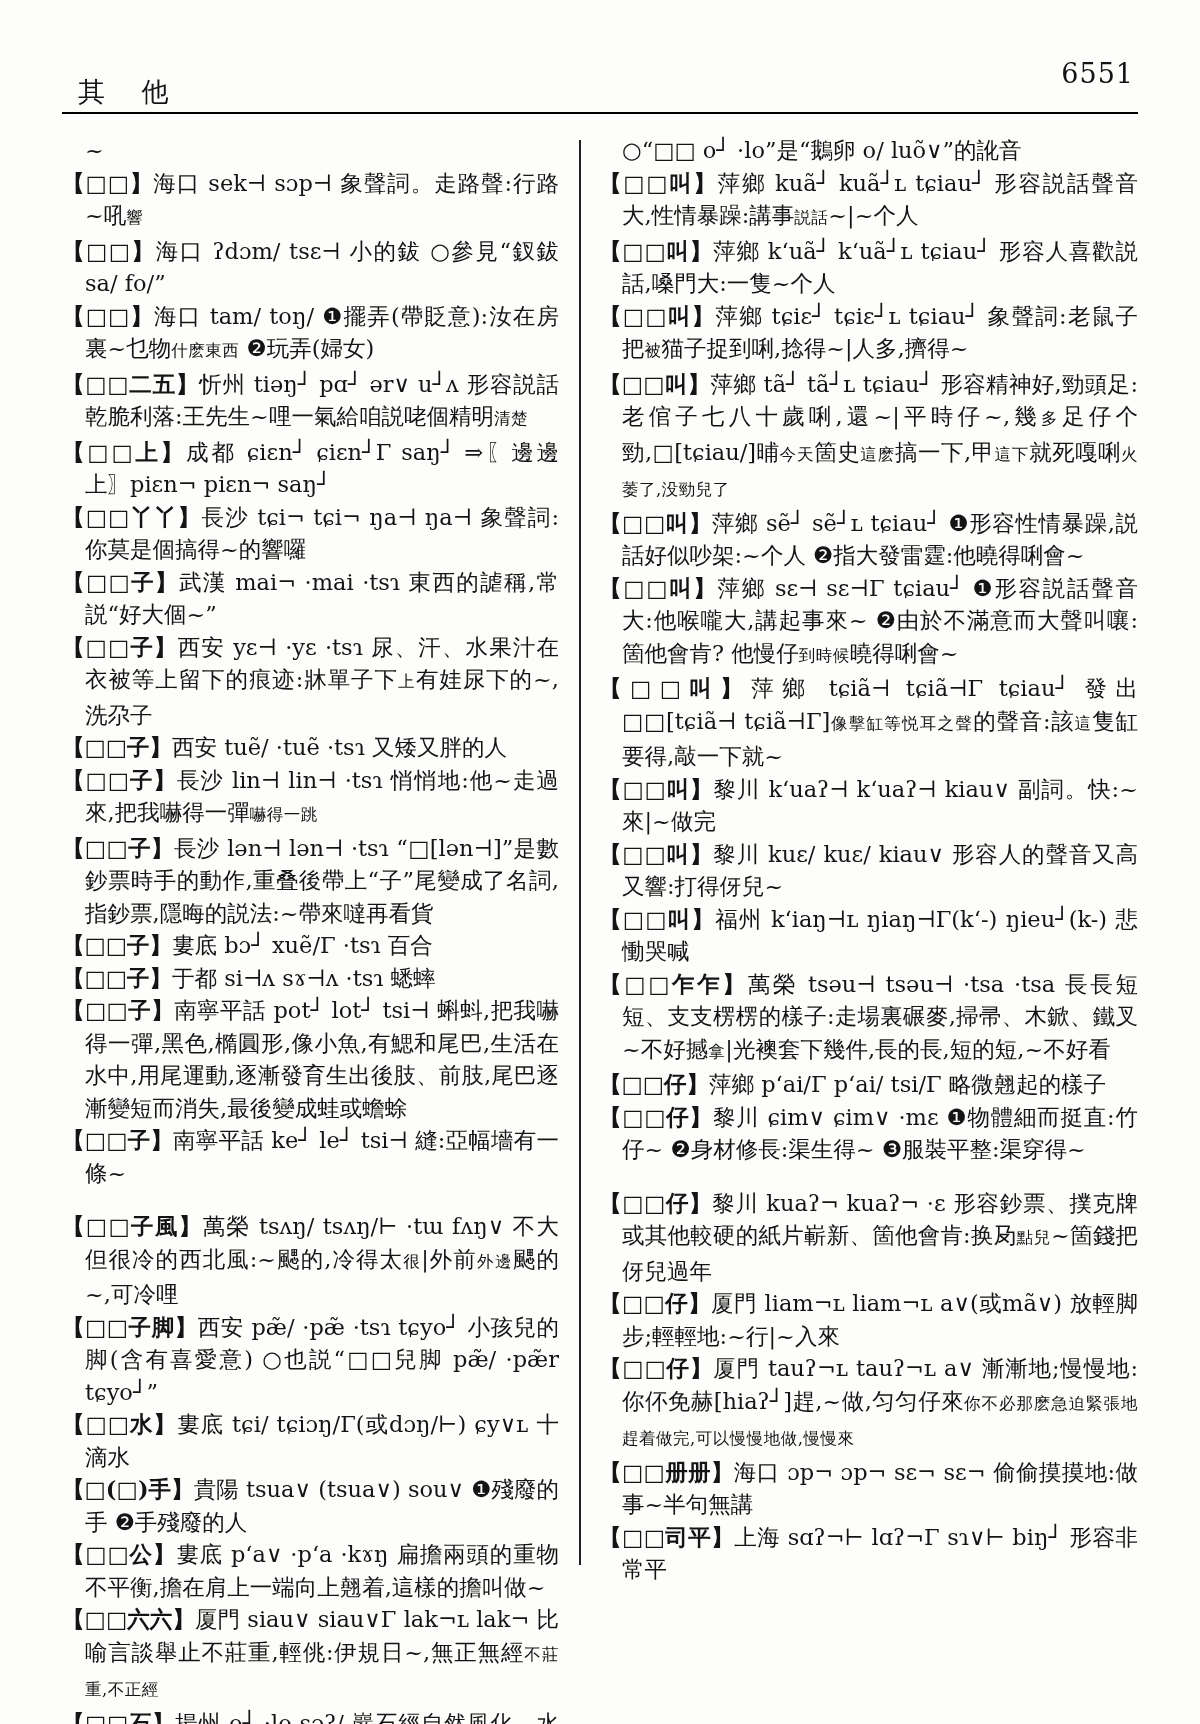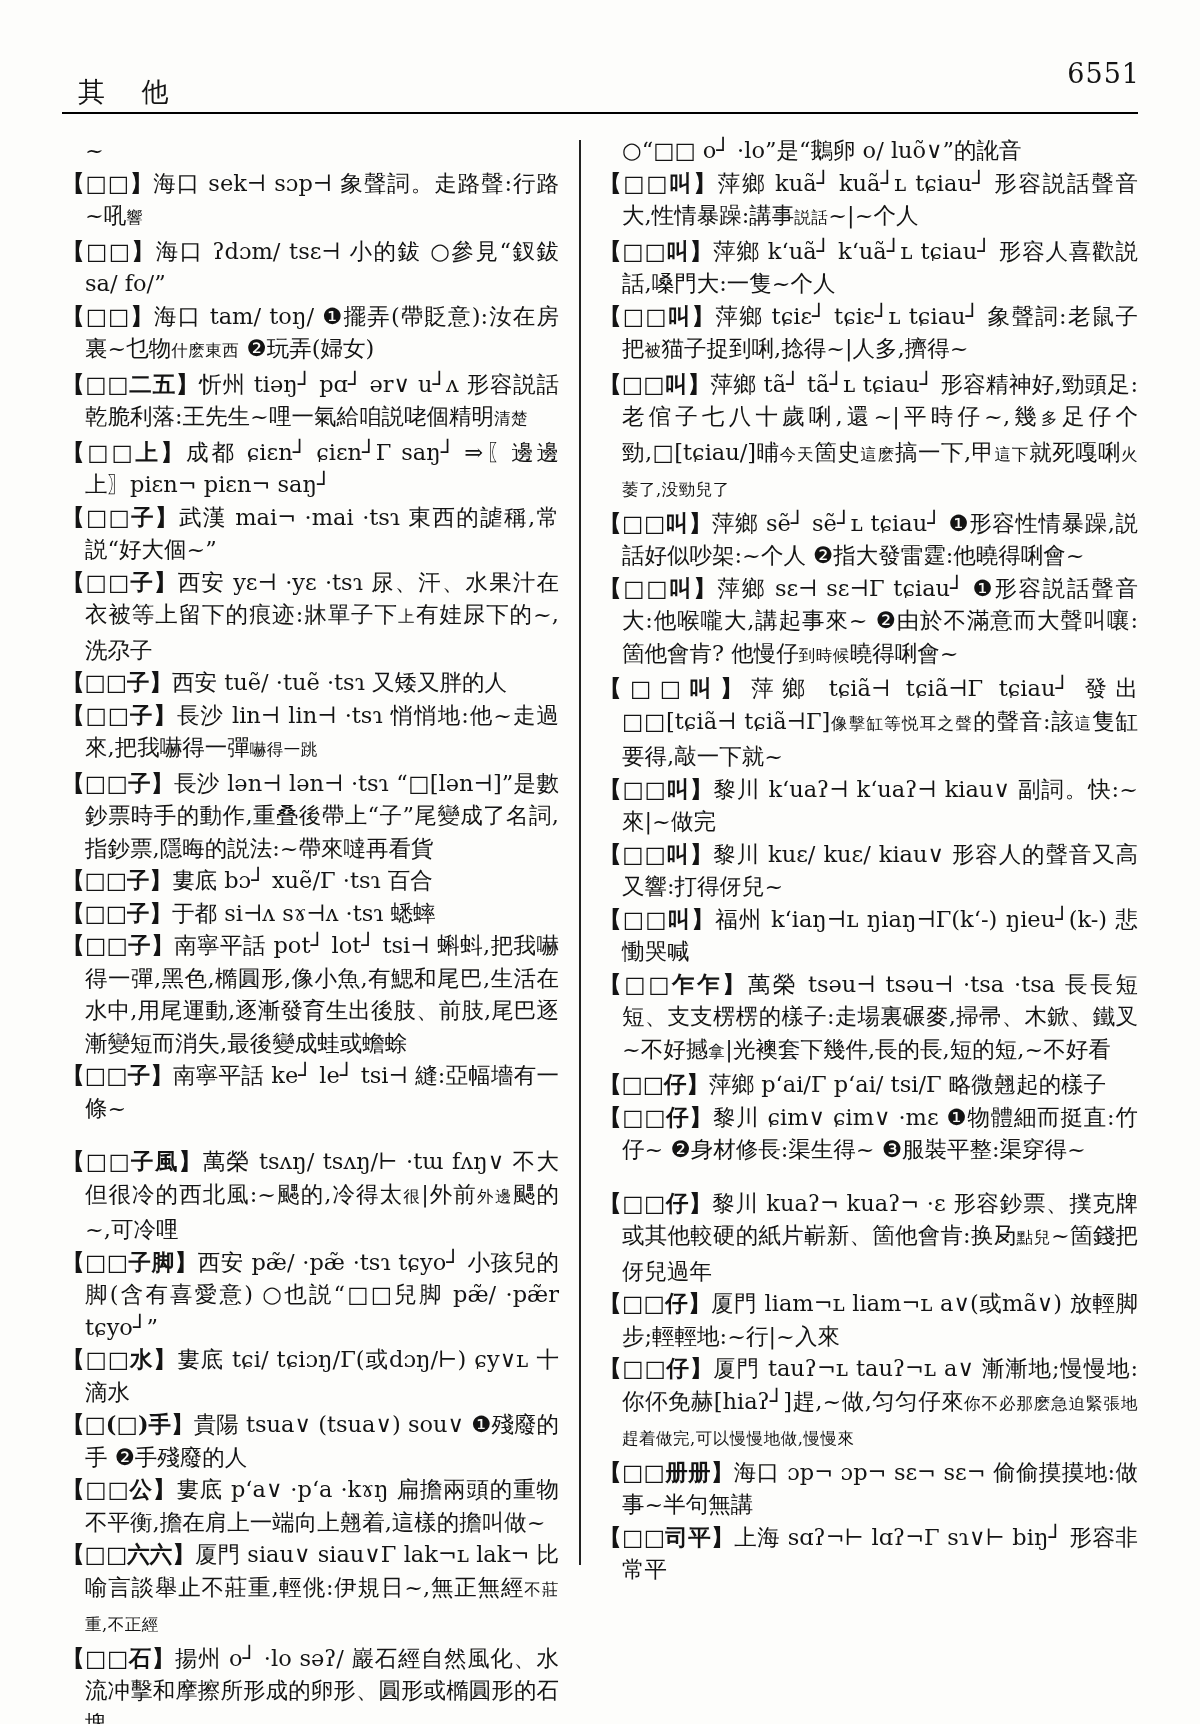--- a/index.html
+++ b/index.html
@@ -11,21 +11,21 @@
     color:#141414;
     font-family:"DejaVu Serif","DejaVu Sans",serif;
     overflow:hidden;
     box-sizing:border-box;
   }
   .section-title{
     position:absolute;left:78px;top:74px;
     font-size:27px;letter-spacing:14px;font-weight:500;
   }
   .page-number{
-    position:absolute;right:60px;top:58px;
+    position:absolute;right:66px;top:58px;
     font-size:27px;letter-spacing:1px;
   }
   .header-rule{
     position:absolute;left:62px;top:112px;
     width:1076px;height:2px;background:#000;
   }
   .content{
     position:absolute;left:62px;top:134px;
     width:1076px;
     display:flex;
@@ -62,20 +62,21 @@
   <div class="header-rule"></div>
 
   <div class="content">
     <div class="column col-left" id="col-left">
         <p class="entry cont"><span class="seg-b">~</span></p>
         <p class="entry"><span class="seg-h">【□□】</span><span class="seg-b">海口 sek⊣ sɔp⊣ 象聲詞。走路聲:行路~吼</span><span class="seg-s">響</span></p>
         <p class="entry"><span class="seg-h">【□□】</span><span class="seg-b">海口 ʔdɔm/ tsɛ⊣ 小的鈸 ○參見“釵鈸 sa/ fo/”</span></p>
         <p class="entry"><span class="seg-h">【□□】</span><span class="seg-b">海口 tam/ toŋ/ ❶擺弄(帶貶意):汝在房裏~乜物</span><span class="seg-s">什麽東西</span><span class="seg-b"> ❷玩弄(婦女)</span></p>
         <p class="entry"><span class="seg-h">【□□二五】</span><span class="seg-b">忻州 tiəŋ┘ pɑ┘ ər∨ u┘ʌ 形容説話乾脆利落:王先生~哩一氣給咱説咾個精明</span><span class="seg-s">清楚</span></p>
         <p class="entry"><span class="seg-h">【□□上】</span><span class="seg-b">成都 ɕiɛn┘ ɕiɛn┘Γ saŋ┘ ⇒〖邊邊上〗piɛn¬ piɛn¬ saŋ┘</span></p>
+        <p class="entry"><span class="seg-h">【□□丫丫】</span><span class="seg-b">長沙 tɕi¬ tɕi¬ ŋa⊣ ŋa⊣ 象聲詞:你莫是個搞得~的響囉</span></p>
         <p class="entry"><span class="seg-h">【□□子】</span><span class="seg-b">武漢 mai¬ ·mai ·tsɿ 東西的謔稱,常説“好大個~”</span></p>
         <p class="entry"><span class="seg-h">【□□子】</span><span class="seg-b">西安 yɛ⊣ ·yɛ ·tsɿ 尿、汗、水果汁在衣被等上留下的痕迹:牀單子下</span><span class="seg-s">上</span><span class="seg-b">有娃尿下的~,洗尕子</span></p>
         <p class="entry"><span class="seg-h">【□□子】</span><span class="seg-b">西安 tuẽ/ ·tuẽ ·tsɿ 又矮又胖的人</span></p>
         <p class="entry"><span class="seg-h">【□□子】</span><span class="seg-b">長沙 lin⊣ lin⊣ ·tsɿ 悄悄地:他~走過來,把我嚇得一彈</span><span class="seg-s">嚇得一跳</span></p>
         <p class="entry"><span class="seg-h">【□□子】</span><span class="seg-b">長沙 lən⊣ lən⊣ ·tsɿ “□[lən⊣]”是數鈔票時手的動作,重叠後帶上“子”尾變成了名詞,指鈔票,隱晦的説法:~帶來噠再看貨</span></p>
         <p class="entry"><span class="seg-h">【□□子】</span><span class="seg-b">婁底 bɔ┘ xuẽ/Γ ·tsɿ 百合</span></p>
         <p class="entry"><span class="seg-h">【□□子】</span><span class="seg-b">于都 si⊣ʌ sɤ⊣ʌ ·tsɿ 蟋蟀</span></p>
         <p class="entry"><span class="seg-h">【□□子】</span><span class="seg-b">南寧平話 pot┘ lot┘ tsi⊣ 蝌蚪,把我嚇得一彈,黑色,橢圓形,像小魚,有鰓和尾巴,生活在水中,用尾運動,逐漸發育生出後肢、前肢,尾巴逐漸變短而消失,最後變成蛙或蟾蜍</span></p>
         <p class="entry"><span class="seg-h">【□□子】</span><span class="seg-b">南寧平話 ke┘ le┘ tsi⊣ 縫:亞幅墻有一條~</span></p>
         <p class="entry gap"><span class="seg-h">【□□子風】</span><span class="seg-b">萬榮 tsʌŋ/ tsʌŋ/⊢ ·tɯ fʌŋ∨ 不大但很冷的西北風:~颸的,冷得太</span><span class="seg-s">很</span><span class="seg-b">|外前</span><span class="seg-s">外邊</span><span class="seg-b">颸的~,可冷哩</span></p>

